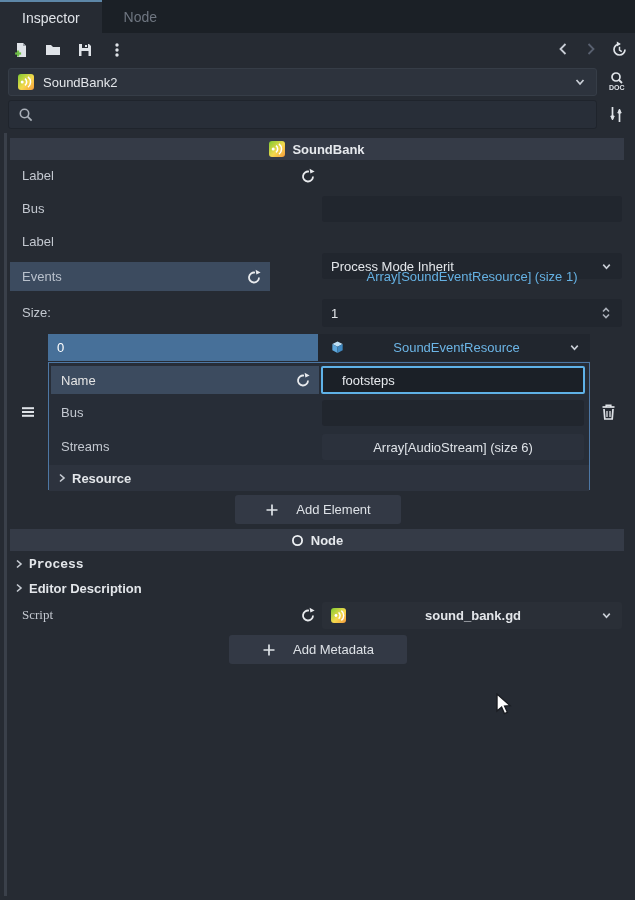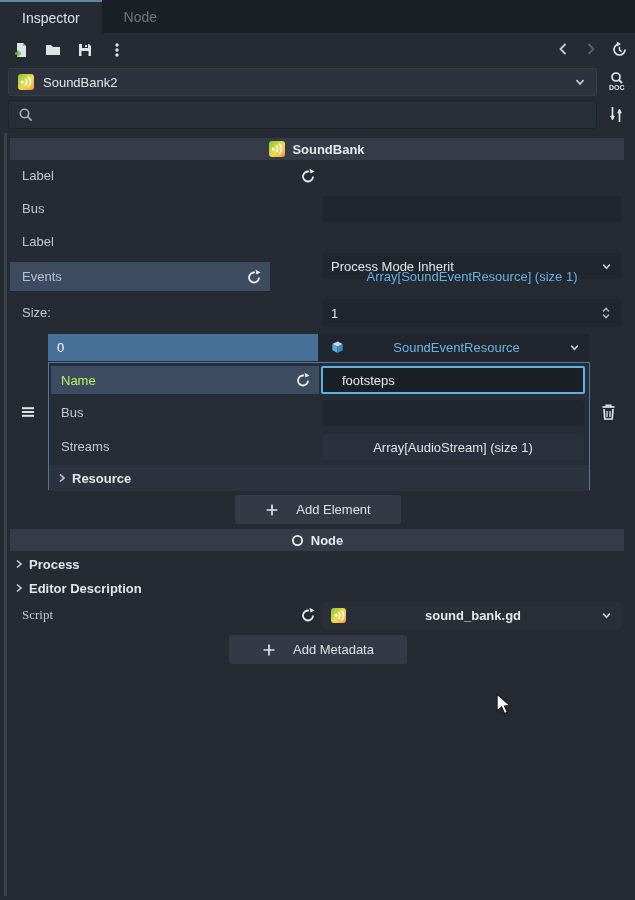--- a/index.html
+++ b/index.html
@@ -50,21 +50,21 @@
 
   
   .idx-cell { position:absolute; top:334px; left:48px; width:270px; height:27px; background:#477099;
              color:#fff; font-size:13px; display:flex; align-items:center; padding-left:9px; }
   .type-cell { position:absolute; top:334px; left:318px; width:272px; height:27px; background:#21262e;
              display:flex; align-items:center; padding:0 9px 0 12px; }
   .type-cell .type-name { flex:1; text-align:center; font-size:13px; color:#6cb5e6; }
   .subpanel { position:absolute; top:362px; left:48px; width:542px; height:128px;
              border:1px solid #4d77a4; background:#272d37; }
   .sub-hl { position:absolute; top:3px; left:2px; width:268px; height:28px; background:#3c4b5f;
-             display:flex; align-items:center; padding:0 8px 0 10px; font-size:13px; color:#bef264; }
+             display:flex; align-items:center; padding:0 8px 0 10px; font-size:13px; color:#e5e5e5; }
   .sub-hl .spacer { flex:1; }
   .focus-input { position:absolute; top:3px; left:272px; width:264px; height:28px; background:#1b2027;
              border:2px solid #5fb2e8; border-radius:2px; color:#e6e9ed; font-size:13px;
              padding:0 19px; outline:none; font-family:"Liberation Sans", sans-serif; }
   .sub-label { position:absolute; left:12px; height:26px; line-height:26px; font-size:13px; color:#c3c8d0; }
   .sub-field { position:absolute; left:273px; width:262px; height:26px; background:#21262e; border-radius:3px; }
   .sub-btn-field { position:absolute; left:273px; width:262px; height:26px; background:#2b313c; border-radius:3px;
              display:flex; align-items:center; justify-content:center; font-size:13px; color:#dfe3e8; }
   .group-row { position:absolute; display:flex; align-items:center; gap:5px; font-size:13px; font-weight:bold; color:#e3e6ea; }
   .res-group { left:0; right:0; top:102px; height:26px; background:#2d333e; padding-left:8px; }
@@ -301,21 +301,21 @@
           </svg>
       </span>
     </div>
     <input class="focus-input" type="text" value="footsteps" style="">
 
     <div class="sub-label" style="top:37px;">Bus</div>
     <div class="sub-field" style="top:37px;"></div>
 
     <div class="sub-label" style="top:71px;">Streams</div>
     <div class="sub-btn-field" style="top:71px;">
-      <span>Array[AudioStream] (size 1)</span>
+      <span>Array[AudioStream] (size 6)</span>
     </div>
 
     <div class="group-row res-group">
       <span>
         <svg width="10" height="12" viewBox="0 0 10 12">
             <path d="M3 2.5 L7 6 L3 9.5" fill="none" stroke="#c8cdd4" stroke-width="1.6"></path>
           </svg>
       </span>
       <span>Resource</span>
     </div>
@@ -343,21 +343,21 @@
 
   <div class="cat-header" style="top:529px;">
     <span>
       <svg width="13" height="13" viewBox="0 0 13 13">
           <circle cx="6.5" cy="6.5" r="4.6" fill="none" stroke="#eef1f4" stroke-width="1.8"></circle>
         </svg>
     </span>
     <span>Node</span>
   </div>
 
-  <div class="group-row" style="top:555px; left:14px; height:18px;">
+  <div class="group-row" style="top:555px; left:14px; height:18px;font-family:Liberation Mono, monospace;">
     <span>
       <svg width="10" height="12" viewBox="0 0 10 12">
           <path d="M3 2.5 L7 6 L3 9.5" fill="none" stroke="#c8cdd4" stroke-width="1.6"></path>
         </svg>
     </span>
     <span>Process</span>
   </div>
 
   <div class="group-row" style="top:579px; left:14px; height:18px;">
     <span>

